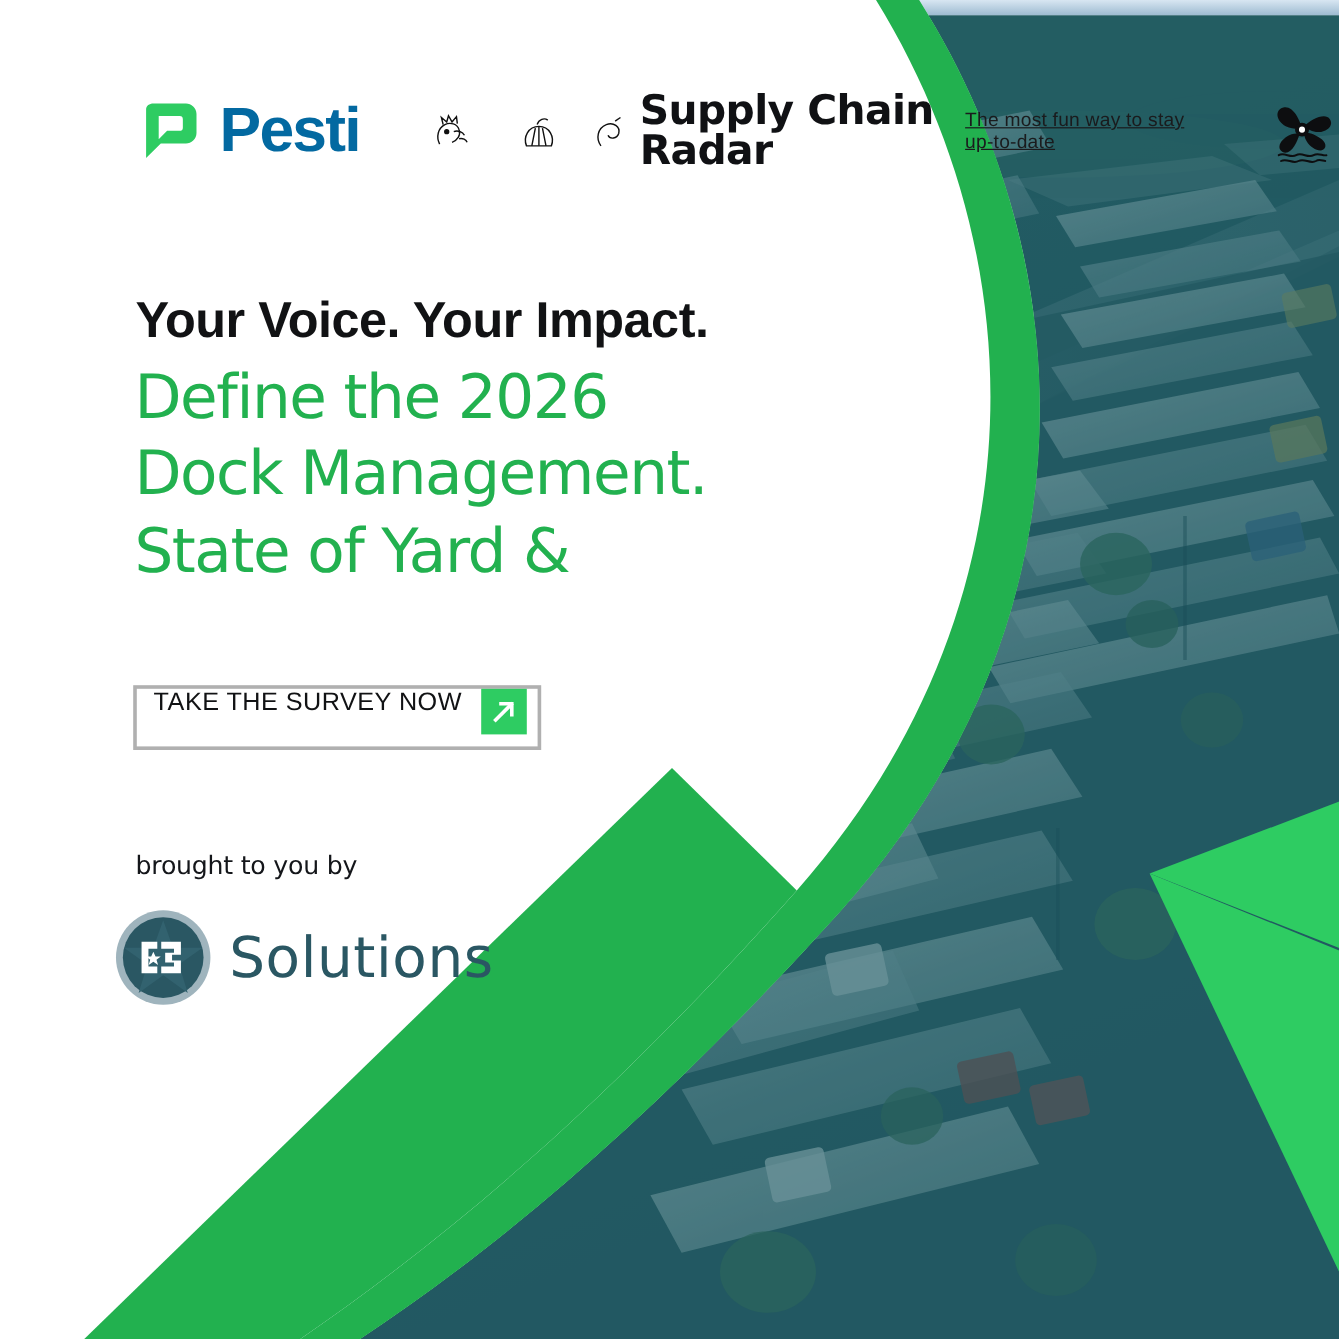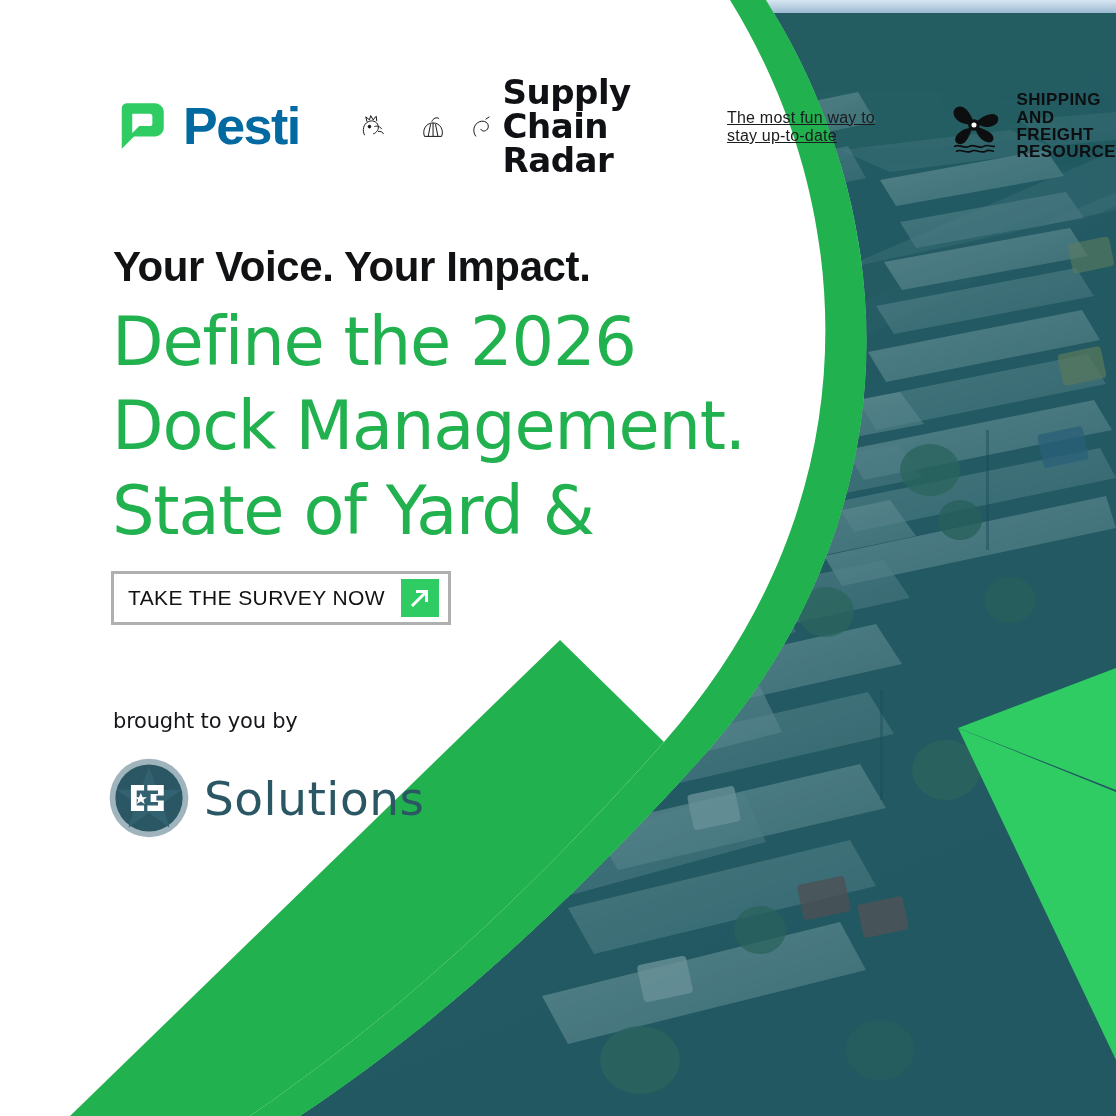--- a/index.html
+++ b/index.html
@@ -44,46 +44,46 @@
     letter-spacing:.4px;font-family:"Liberation Sans","DejaVu Sans",sans-serif;
   }
 
   .kicker{
     position:absolute;left:113px;top:243px;
     font-size:42px;font-weight:bold;color:#111214;letter-spacing:-.4px;
   }
 
   .headline{
     position:absolute;left:112px;top:300px;
-    font-size:67px;line-height:1.26;color:#22b14f;
+    font-size:51px;line-height:1.26;color:#22b14f;
     letter-spacing:-1.2px;font-weight:normal;
     font-family:"DejaVu Sans","Liberation Sans",sans-serif;
   }
   .headline div{white-space:nowrap;}
 
   .cta{
     position:absolute;left:111px;top:571px;
     width:340px;height:54px;
     border:3px solid #b0b0b0;background:#ffffff;
-    display:flex;align-items:center;justify-content:space-between;
+    display:flex;justify-content:space-between;
     padding:0 9px 0 14px;box-sizing:border-box;
   }
   .cta-label{font-size:21px;color:#111214;letter-spacing:.4px;}
   .cta-arrow{
     width:38px;height:38px;background:#2ecc62;
     display:flex;align-items:center;justify-content:center;
   }
 
   .brought{
     position:absolute;left:113px;top:709px;
     font-size:21px;color:#14161a;letter-spacing:-.2px;
     font-family:"DejaVu Sans","Liberation Sans",sans-serif;
   }
   .c3{
-    position:absolute;left:108px;top:757px;
+    position:absolute;left:95px;top:757px;
     display:flex;align-items:center;gap:14px;
   }
   .c3-mark{width:82px;height:82px;}
   .c3-word{
     font-size:47px;color:#2a5763;letter-spacing:.5px;line-height:1;
     font-family:"DejaVu Sans","Liberation Sans",sans-serif;
   }
 </style>
 </head>
 <body>
@@ -269,26 +269,20 @@
             <path d="M30 34 C28 42 22 54 15 50 C9 46 15 38 23 35 C26 34 29 34 30 34 Z"></path>
             <path d="M29 31 C22 36 12 44 16 50 C8 46 6 36 14 31 C20 28 27 30 29 31 Z" opacity="0"></path>
             <circle cx="32" cy="31" r="6"></circle>
           </g>
           <circle cx="32" cy="31" r="2.6" fill="#ffffff"></circle>
           <g stroke="#0d0e10" stroke-width="1.7" fill="none" stroke-linecap="round">
             <path d="M12 53 C17 50 22 56 27 53 C32 50 37 56 42 53 C46 50.5 50 54 53 53"></path>
             <path d="M14 58 C19 55 24 61 29 58 C34 55 39 61 44 58 C47 56 50 58 52 58"></path>
           </g>
         </svg>
-        <div class="sfr-word">
-          <div>SHIPPING</div>
-          <div>AND</div>
-          <div>FREIGHT</div>
-          <div>RESOURCE</div>
-        </div>
       </div>
     </div>
 
     <div class="kicker">Your Voice. Your Impact.</div>
 
     <div class="headline">
       <div>Define the 2026</div>
       <div>Dock Management.</div>
       <div>State of Yard &amp;</div>
     </div>

